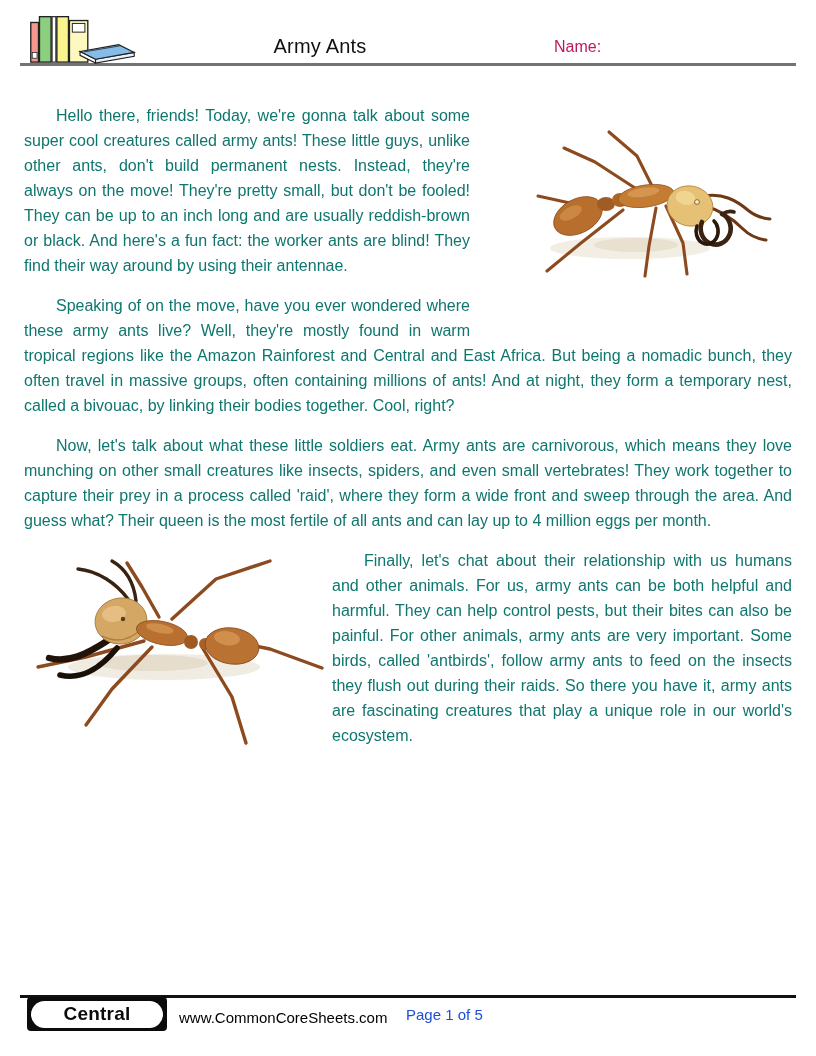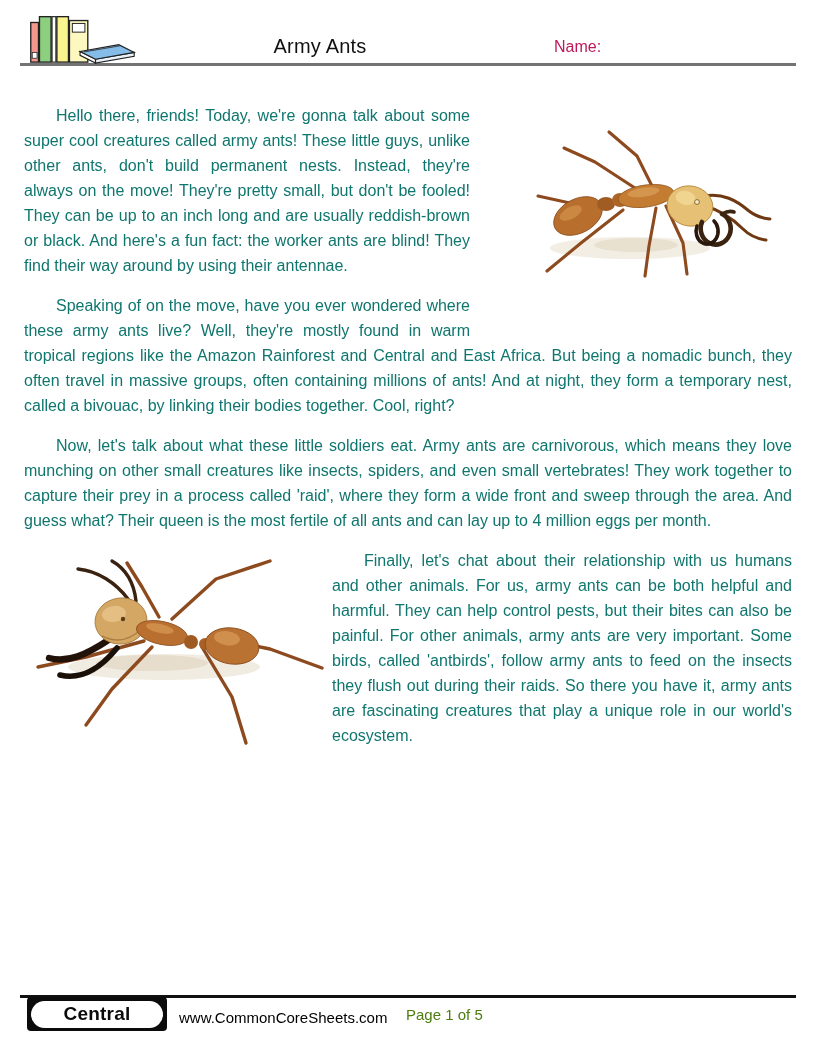--- a/index.html
+++ b/index.html
@@ -53,21 +53,21 @@
     display: flex; align-items: center; justify-content: center;
   }
   .category-badge .pill {
     width: 132px; height: 27px; background: #ffffff; border-radius: 14px;
     display: flex; align-items: center; justify-content: center;
   }
   .category-badge .pill span {
     font-size: 19px; font-weight: bold; color: #0b0b0b; letter-spacing: .2px;
   }
   .site-url { position: absolute; left: 173px; top: 1009px; font-size: 15px; color: #000000; margin-left: 6px; }
-  .page-count { position: absolute; left: 406px; top: 1006px; font-size: 15px; color: #4d7c0f; }
+  .page-count { position: absolute; left: 406px; top: 1006px; font-size: 15px; color: #1d4ed8; }
 </style>
 </head>
 <body>
 
 <div class="header">
   <svg class="logo" viewBox="0 0 112 60">
 
     <rect x="3" y="16" width="8" height="41" fill="#f4978e" stroke="#222" stroke-width="1.4"></rect>
     <rect x="4.5" y="47" width="5" height="6" fill="#ffffff" stroke="#222" stroke-width="0.8"></rect>
     <rect x="12" y="10" width="12" height="47" fill="#8ccf7e" stroke="#222" stroke-width="1.4"></rect>

